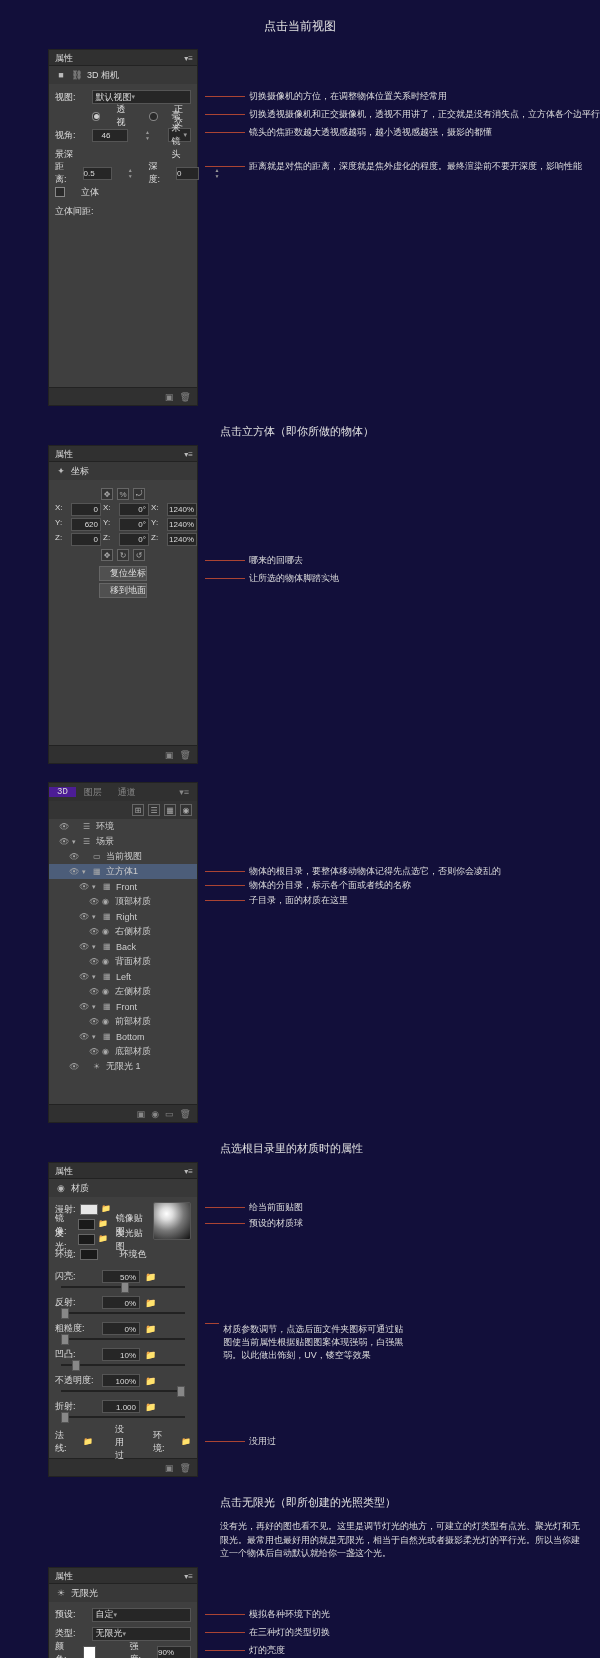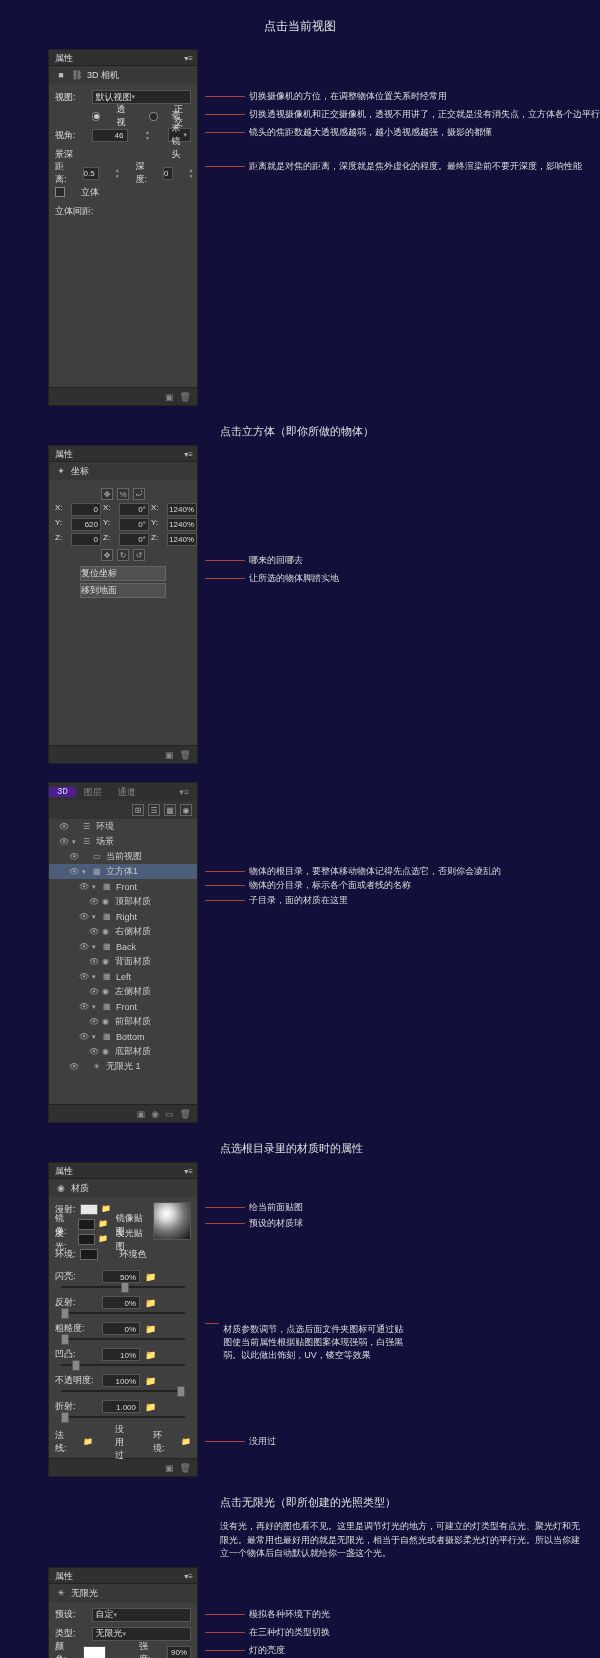--- a/index.html
+++ b/index.html
@@ -12,31 +12,31 @@
   .panel-head .menu { position: absolute; right: 4px; top: 1px; color: #bbb; font-size: 8px; }
   .subhead { background: #383838; height: 18px; line-height: 18px; padding: 0 6px; font-size: 9px; color: #ddd; display: flex; align-items: center; gap: 4px; }
   .subhead .ico { width: 12px; height: 12px; display: inline-flex; align-items: center; justify-content: center; font-size: 9px; color: #bbb; }
   .body { padding: 5px 6px; font-size: 9px; color: #ddd; }
   .row { display: flex; align-items: center; height: 16px; gap: 16px; margin-bottom: 3px; }
   .lbl { font-size: 9px; color: #ddd; }
   .select { flex: 1; background: #262626; border: 1px solid #555; height: 14px; padding: 0 3px; font-size: 9px; color: #ddd; display: flex; align-items: center; justify-content: flex-start; }
   .select .arr { font-size: 7px; color: #999; }
   .radio { width: 9px; height: 9px; border: 1px solid #888; border-radius: 50%; display: inline-block; background: #2a2a2a; position: relative; }
   .radio.on::after { content:""; width:5px; height:5px; background:#ccc; border-radius:50%; position:absolute; top:1px; left:1px; }
-  .numfield { background: #262626; border: 1px solid #555; height: 13px; width: 36px; font-size: 8px; color: #ddd; text-align: right; padding-right: 3px; display: flex; align-items: center; justify-content: flex-end; }
+  .numfield { background: #262626; border: 1px solid #555; height: 13px; width: 36px; font-size: 8px; color: #ddd; text-align: right; padding-right: 16px; display: flex; align-items: center; justify-content: flex-end; }
   .spin { width: 8px; height: 13px; display: flex; flex-direction: column; }
   .spin span { flex:1; font-size:5px; color:#999; text-align:center; line-height:6px; }
   .chk { width: 10px; height: 10px; border: 1px solid #888; background: #2a2a2a; display: inline-block; position: relative; }
   .dim { color: #777; }
   .foot { height: 18px; background: #303030; border-top: 1px solid #222; display: flex; align-items: center; justify-content: flex-end; gap: 6px; padding: 0 6px; }
   .foot span { color:#888; font-size:9px; }
   .annot { position: absolute; left: 156px; font-size: 9px; color: #ddd; white-space: nowrap; display: flex; align-items: center; }
   .annot::before { content:""; display:inline-block; width:40px; border-top:1px solid #a43; margin-right:4px; }
   .section { position: relative; }
-  .btn { background: #505050; border: 1px solid #666; height: 15px; width: 86px; font-size: 9px; color: #ddd; text-align: left; line-height: 13px; margin: 2px auto; }
+  .btn { background: #505050; border: 1px solid #666; height: 15px; width: 48px; font-size: 9px; color: #ddd; text-align: right; line-height: 13px; margin: 2px auto; }
   .iconbar { display:flex; gap:4px; justify-content:center; padding:3px 0; }
   .iconbar span { width:12px; height:12px; border:1px solid #666; background:#333; font-size:8px; display:flex; align-items:center; justify-content:center; color:#aaa; }
   .grid3 { display:grid; grid-template-columns: 14px 30px 14px 30px 14px 30px; gap:2px 2px; font-size:8px; color:#ddd; }
   .grid3 .c { background:#262626; border:1px solid #555; height:13px; display:flex; align-items:center; justify-content:flex-end; padding-right:2px; }
   .tree { font-size: 9px; background:#3f3f3f; }
   .tree .tn { display:flex; align-items:center; height:15px; gap:3px; color:#ccc; }
   .tree .eye { width:10px; height:10px; font-size:8px; color:#aaa; }
   .tree .exp { width:8px; font-size:7px; color:#aaa; }
   .tree .tic { width:10px; font-size:8px; color:#aaa; }
   .tree .sel { background: rgba(100, 150, 230, 0.35); }

